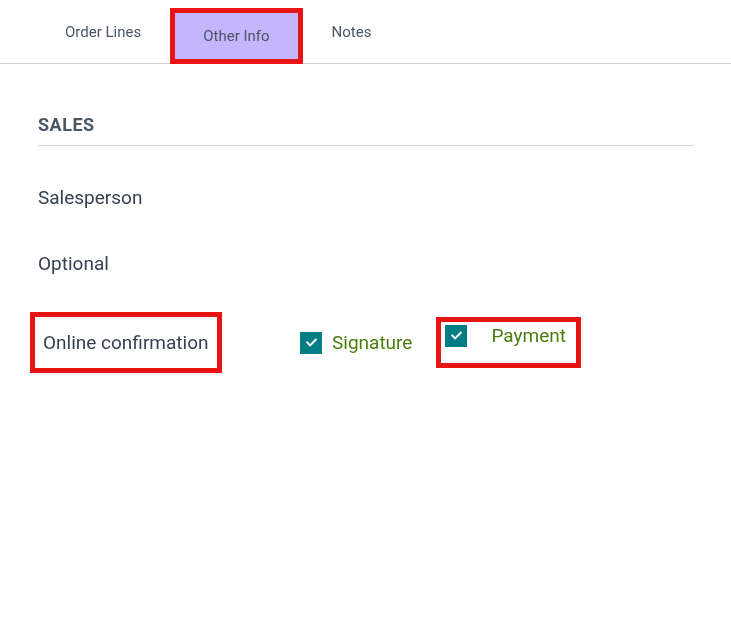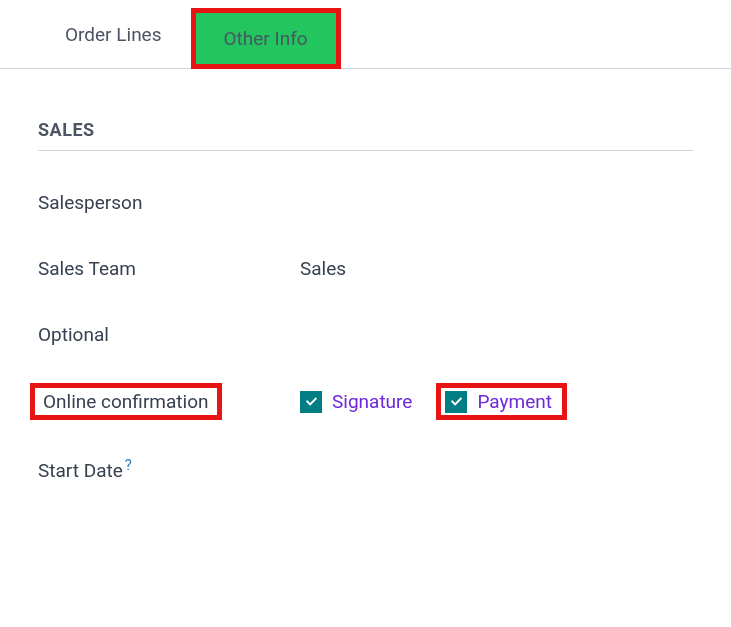--- a/index.html
+++ b/index.html
@@ -15,29 +15,29 @@
       display: flex;
       border-bottom: 1px solid #d1d5db;
       padding-left: 36px;
       padding-top: 8px;
       gap: 0;
     }
     .tab {
       padding: 14px 28px;
       cursor: pointer;
       color: #4b5563;
-      font-size: 19px;
+      font-size: 15px;
       border: 1px solid transparent;
       border-bottom: none;
       position: relative;
     }
     .tab.active {
       border: 1.5px solid #d1d5db;
       border-radius: 3px 3px 0 0;
-      background: #22c55e;
+      background: #c4b5fd;
       border-bottom: 1px solid #fff;
       margin-bottom: -1px;
     }
     .highlight-red {
       border: 5px solid #e81313 !important;
       border-radius: 0 !important;
       margin-bottom: -5px;
     }
     .content {
       padding: 50px 38px 0 38px;
@@ -81,64 +81,61 @@
       justify-content: center;
       cursor: pointer;
     }
     .checkbox svg {
       width: 15px;
       height: 15px;
       fill: #fff;
     }
     .checkbox-label {
       font-size: 19px;
-      color: #6d28d9;
+      color: #4d7c0f;
       margin-right: 14px;
     }
     .label-highlight {
       border: 5px solid #e81313;
-      padding: 2px 8px;
+      padding: 14px 8px;
       margin-left: -8px;
       display: inline-block;
       text-align: center;
     }
     .field-highlight {
       border: 5px solid #e81313;
-      padding: 2px 10px 2px 4px;
+      padding: 2px 10px 16px 4px;
       display: inline-flex;
       align-items: center;
-      gap: 10px;
+      gap: 24px;
     }
     .help-icon {
       color: #2b7ec1;
       font-size: 15px;
       vertical-align: super;
       margin-left: 2px;
     }
   </style>
 </head>
 <body>
 
 <div class="tabs">
   <div class="tab">Order Lines</div>
   <div class="tab active highlight-red">Other Info</div>
+  <div class="tab">Notes</div>
 </div>
 
 <div class="content">
   <div class="section-header">SALES</div>
 
   <div class="form-row">
     <div class="form-label">Salesperson</div>
     <div class="form-value"></div>
   </div>
 
-  <div class="form-row">
-    <div class="form-label">Sales Team</div>
-    <div class="form-value">Sales</div>
-  </div>
 
   <div class="form-row">
     <div class="form-label">Optional</div>
   </div>
 
   <div class="form-row">
     <div class="form-label">
       <span class="label-highlight">Online confirmation</span>
     </div>
     <div class="checkbox-group">
@@ -154,18 +151,13 @@
               <path d="M6.5 12.5L2 8l1.5-1.5L6.5 9.5 12.5 3.5 14 5z"></path>
             </svg>
         </span>
         <span class="checkbox-label" style="margin-right:0">Payment</span>
       </span>
     </div>
   </div>
 
 
 
-  <div class="form-row">
-    <div class="form-label">
-      <span>Start Date</span><span class="help-icon">?</span>
-    </div>
-  </div>
 </div>
 
 </body></html>

